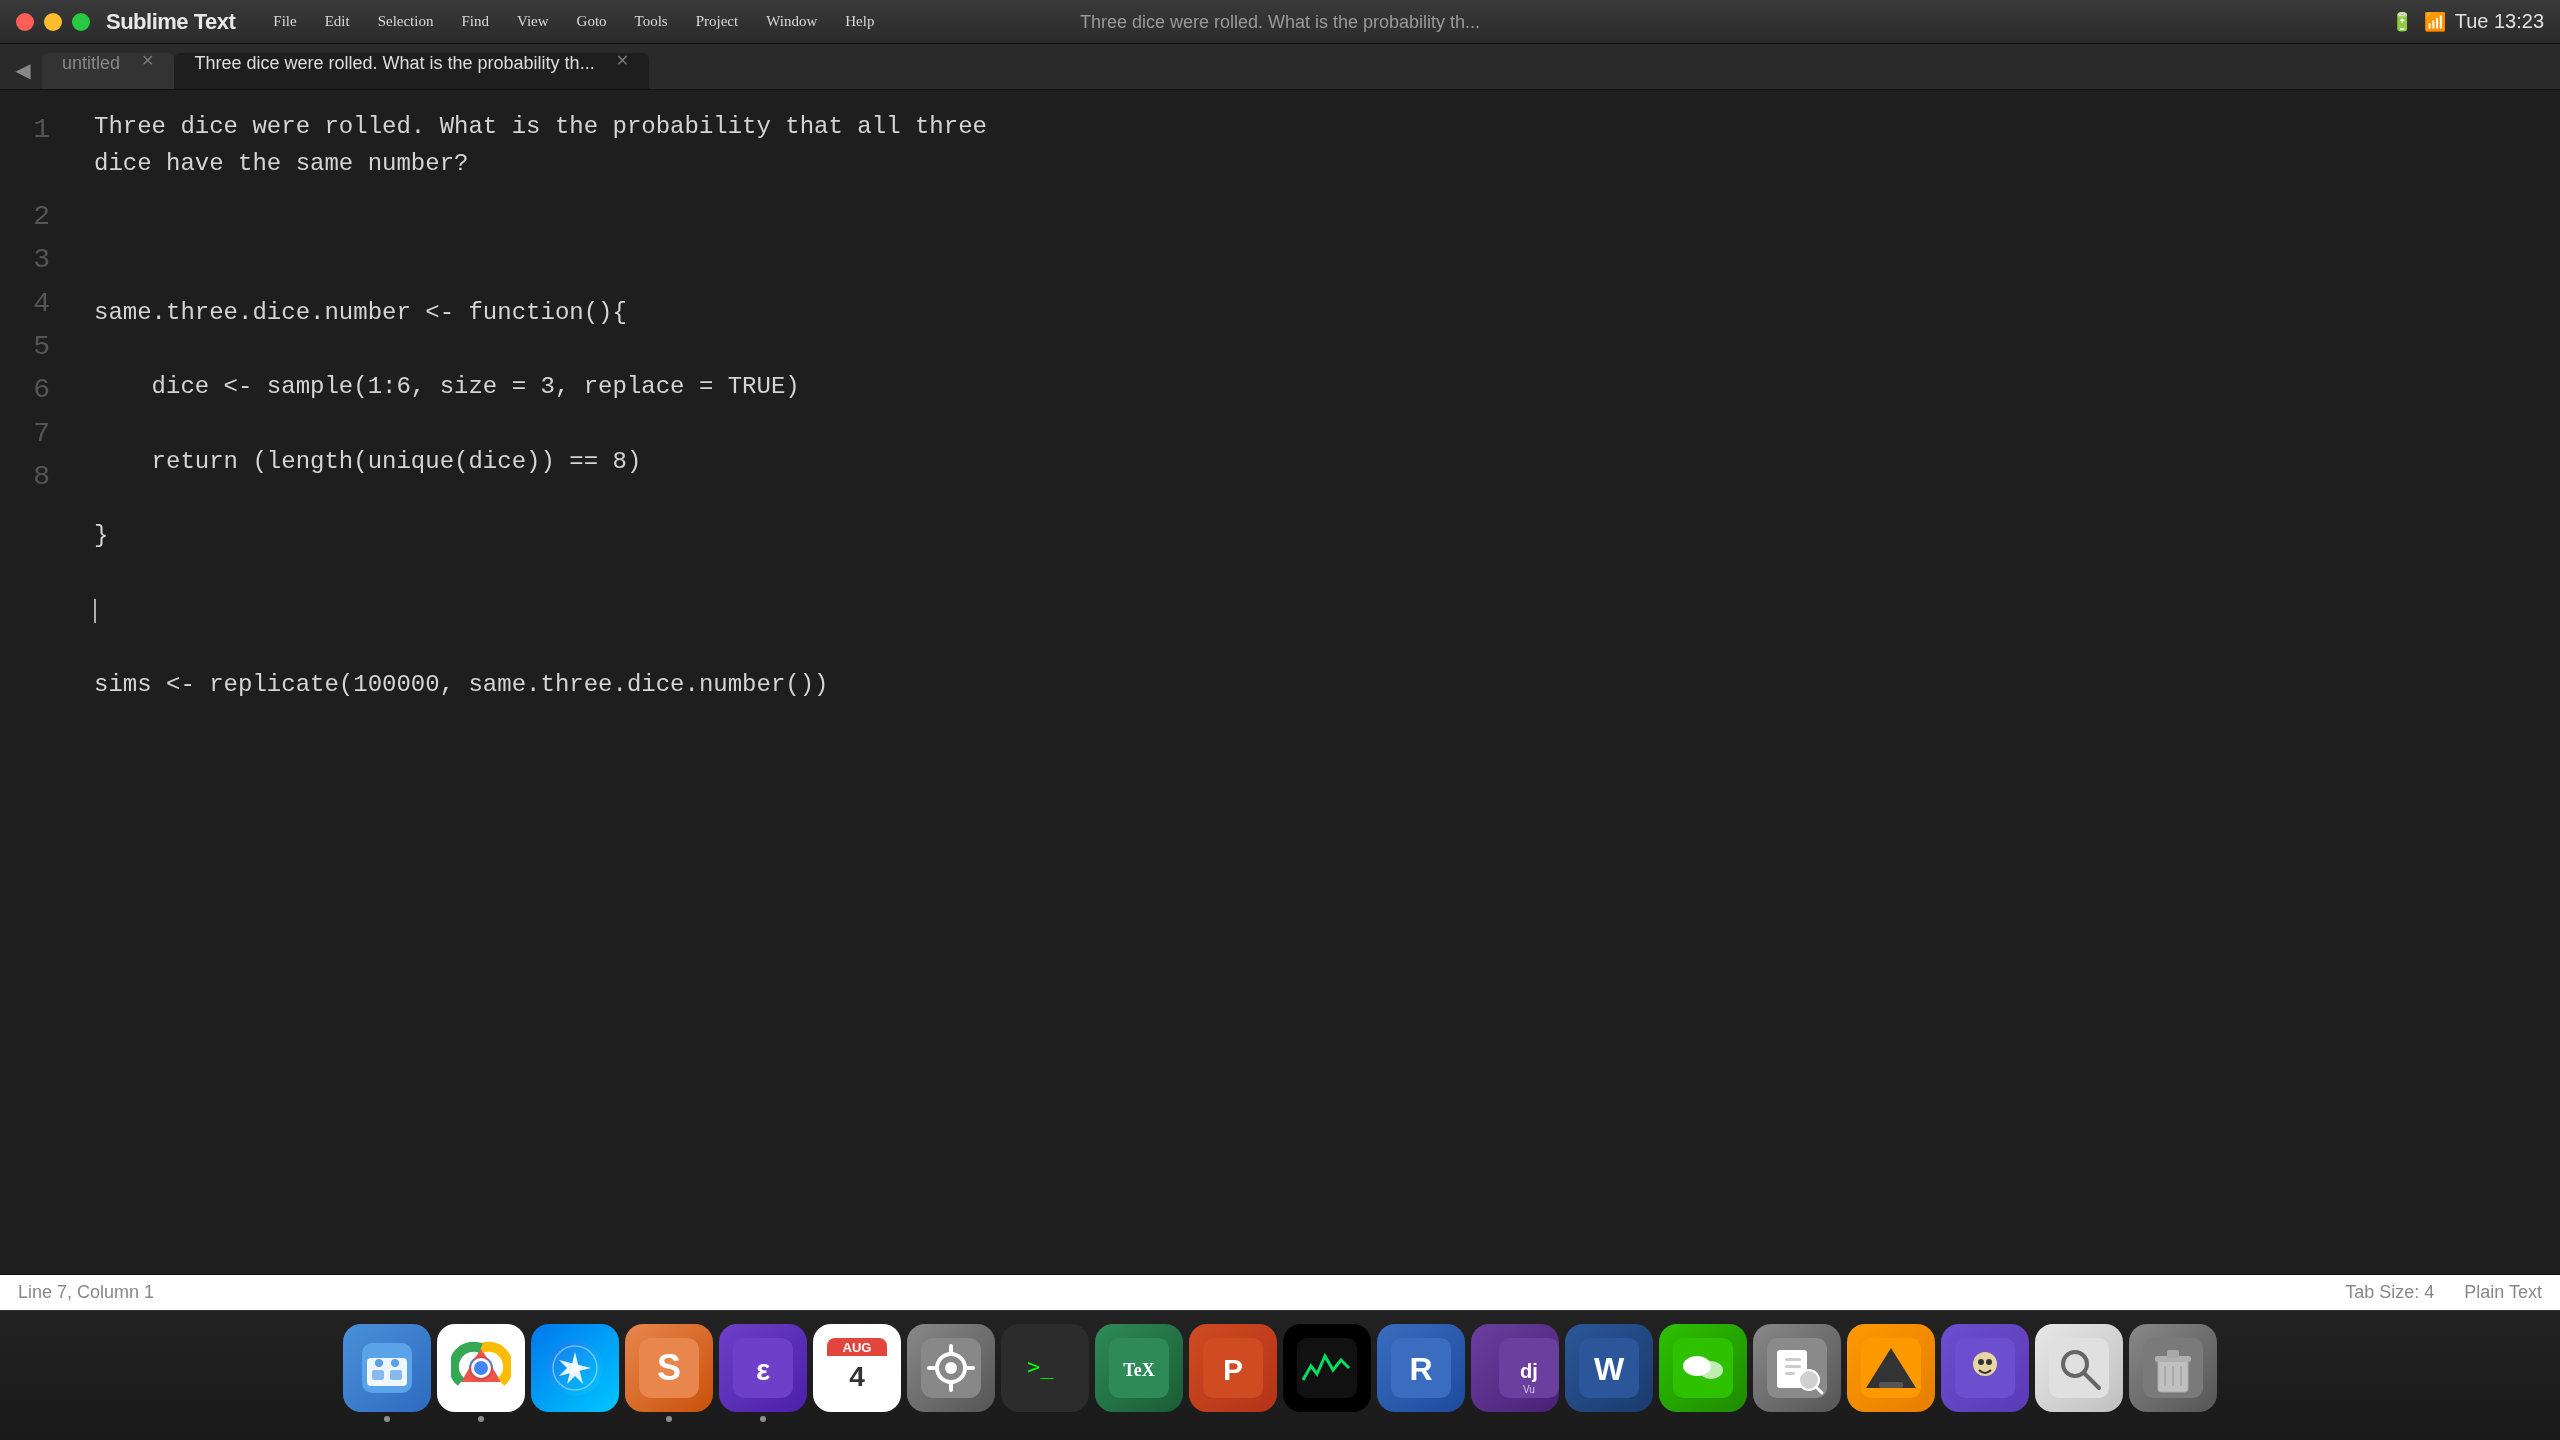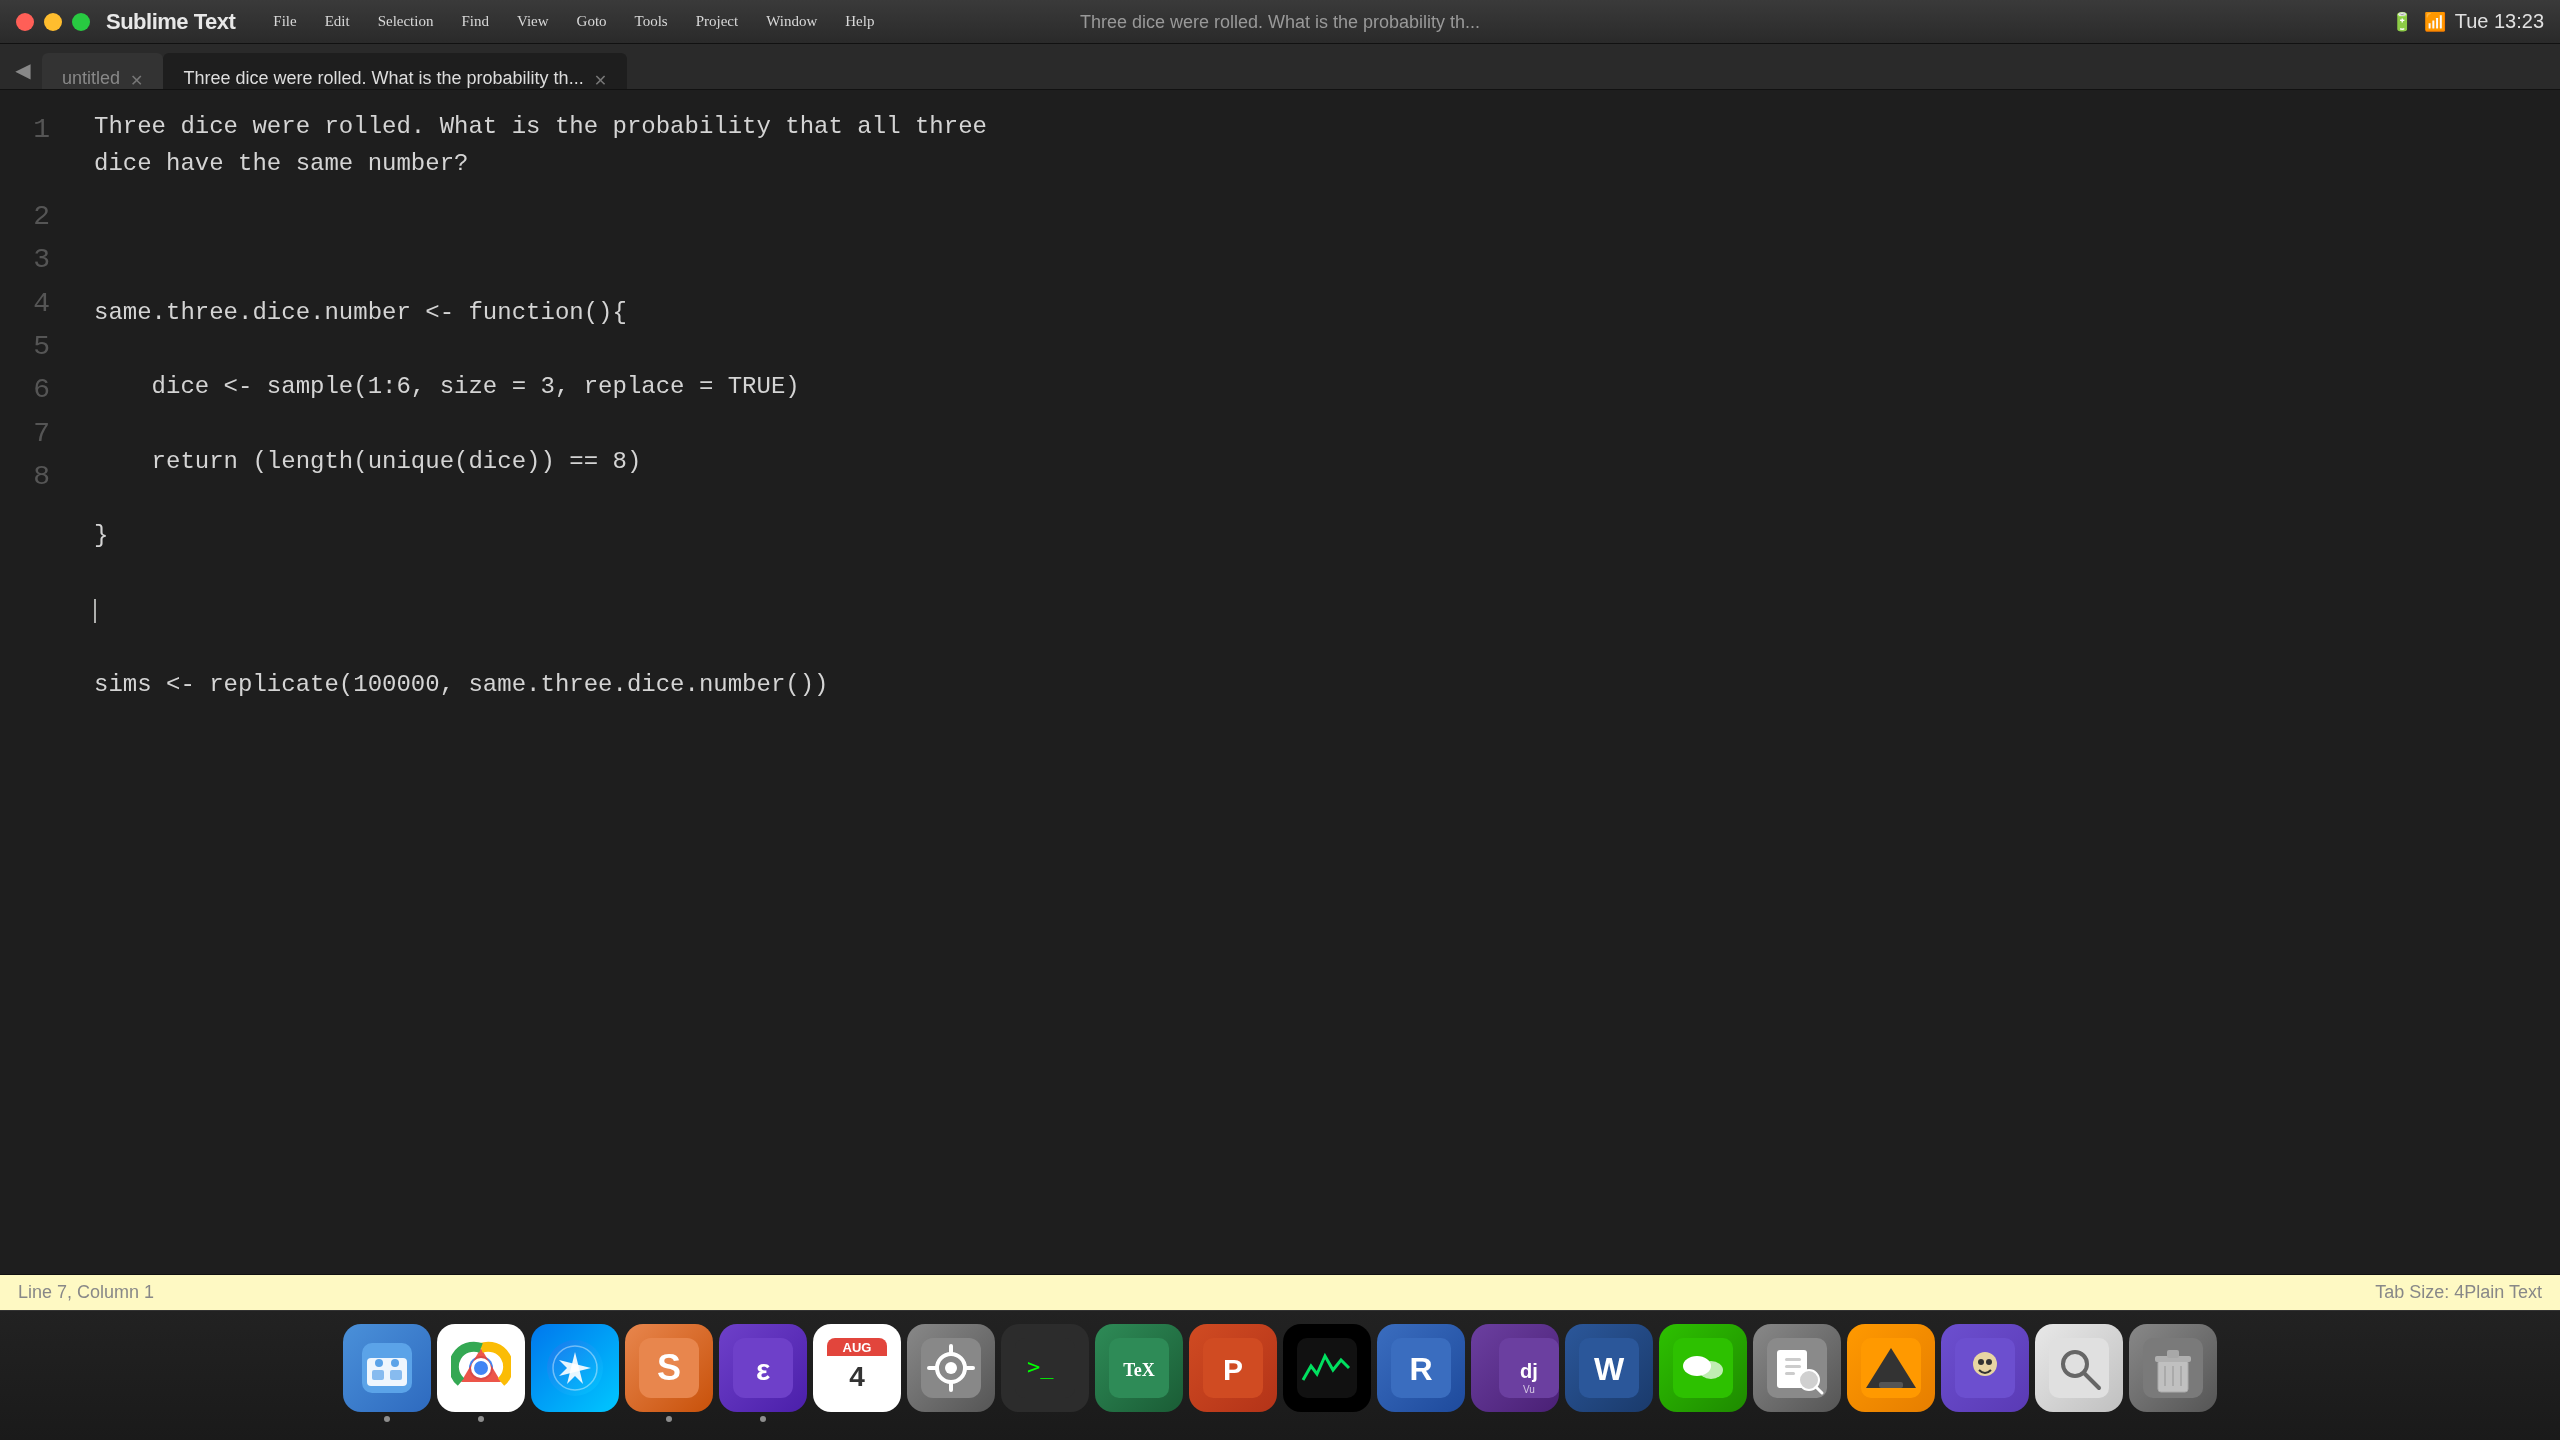--- a/index.html
+++ b/index.html
@@ -63,28 +63,28 @@
       height: 46px;
       background: #2a2a2a;
       display: flex;
       align-items: flex-end;
       padding: 0 8px;
       flex-shrink: 0;
       border-bottom: 1px solid #111;
     }
     .tab {
       display: flex;
-      align-items: flex-end;
+      align-items: flex-start;
       padding: 0 20px;
       height: 36px;
       font-size: 18px;
       color: #ccc;
       border-radius: 6px 6px 0 0;
       cursor: pointer;
-      gap: 10px;
+      gap: 21px;
       white-space: nowrap;
     }
     .tab.inactive {
       background: #333;
       color: #888;
     }
     .tab.active {
       background: #1e1e1e;
       color: #ddd;
     }
@@ -157,24 +157,25 @@
     }
 
     @keyframes blink {
       50% { opacity: 0; }
     }
 
     
     #statusbar {
       width: 100%;
       height: 36px;
-      background: #fef9c3;
+      background: #ffffff;
       display: flex;
       align-items: center;
       padding: 0 18px;
+      gap: 30px;
       flex-shrink: 0;
       border-top: 1px solid #111;
     }
     #statusbar .status-item {
       font-size: 18px;
       color: #888;
       white-space: nowrap;
     }
     #statusbar .spacer { flex: 1; }
 

